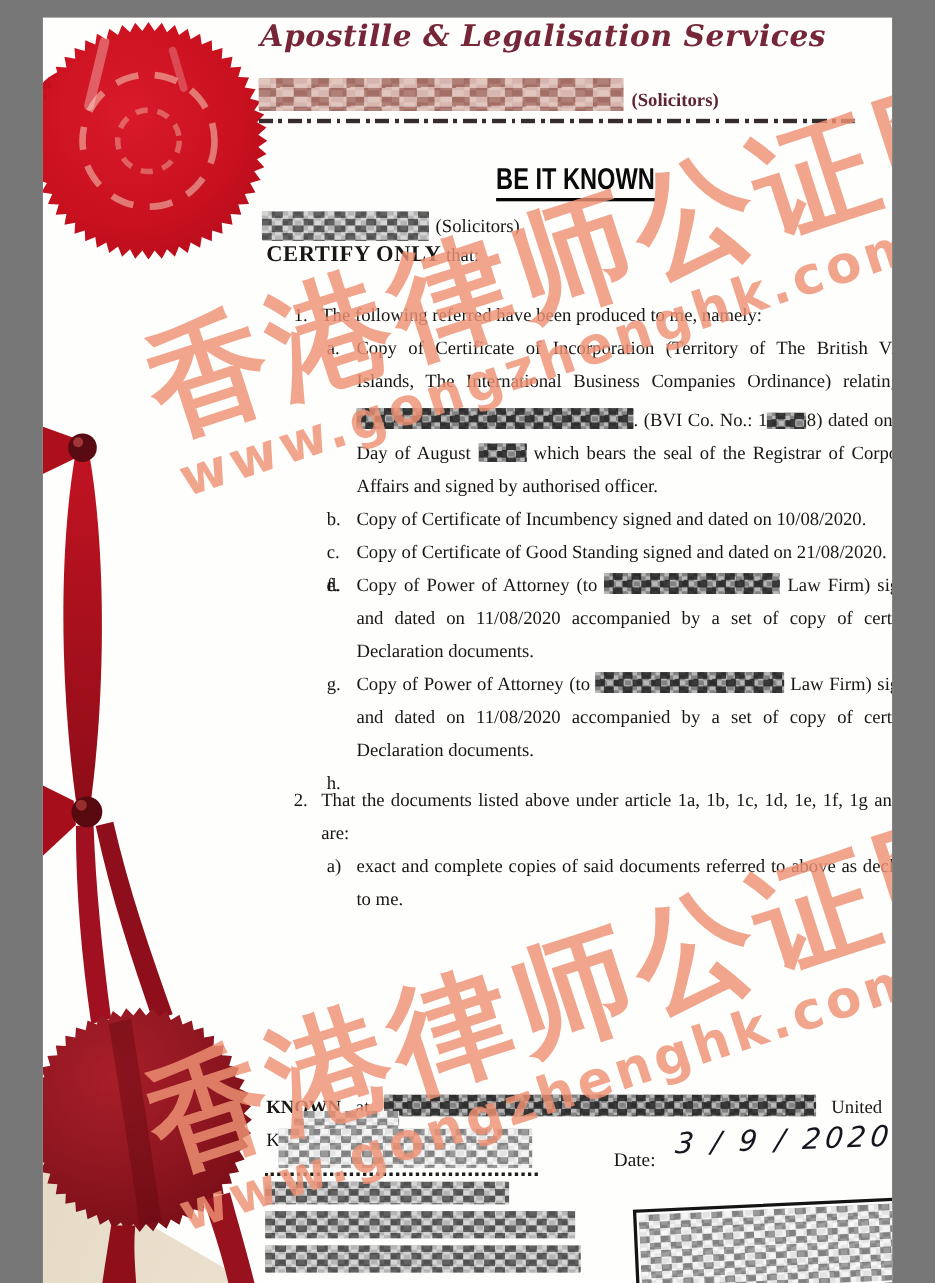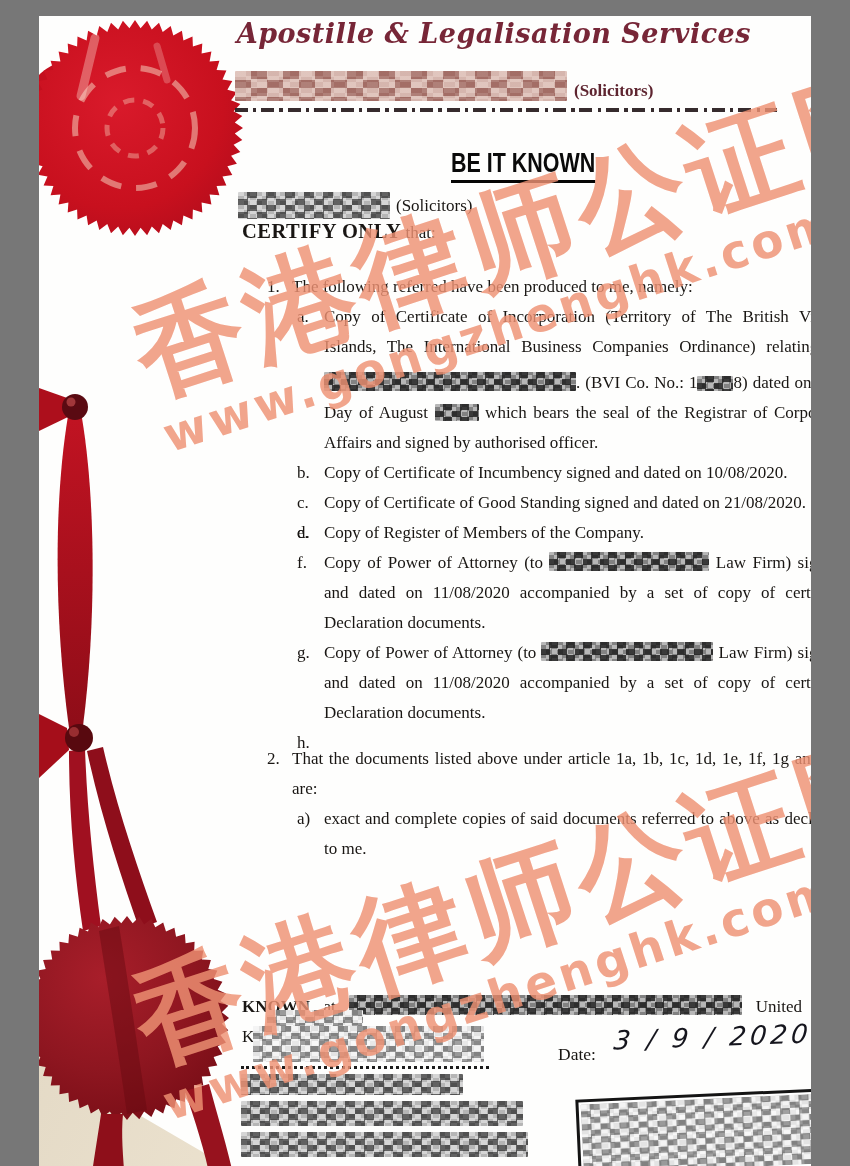--- a/index.html
+++ b/index.html
@@ -174,21 +174,20 @@
       </div>
       <div class="row lv2">
         <span class="lbl">c.</span>
         <span>Copy of Certificate of Good Standing signed and dated on 21/08/2020.</span>
       </div>
       <div class="row lv2">
         <span class="lbl">d.</span>
       </div>
       <div class="row lv2">
         <span class="lbl">e.</span>
-        <span>Copy of Register of Members of the Company.</span>
       </div>
       <div class="row lv2">
         <span class="lbl">f.</span>
         <span>Copy of Power of Attorney (to <span class="blur dark" style="width: 160px; height: 19px;"></span> Law Firm) signed and dated on 11/08/2020 accompanied by a set of copy of certified Declaration documents.</span>
       </div>
       <div class="row lv2">
         <span class="lbl">g.</span>
         <span>Copy of Power of Attorney (to <span class="blur dark" style="width: 172px; height: 19px;"></span> Law Firm) signed and dated on 11/08/2020 accompanied by a set of copy of certified Declaration documents.</span>
       </div>
       <div class="row lv2">

